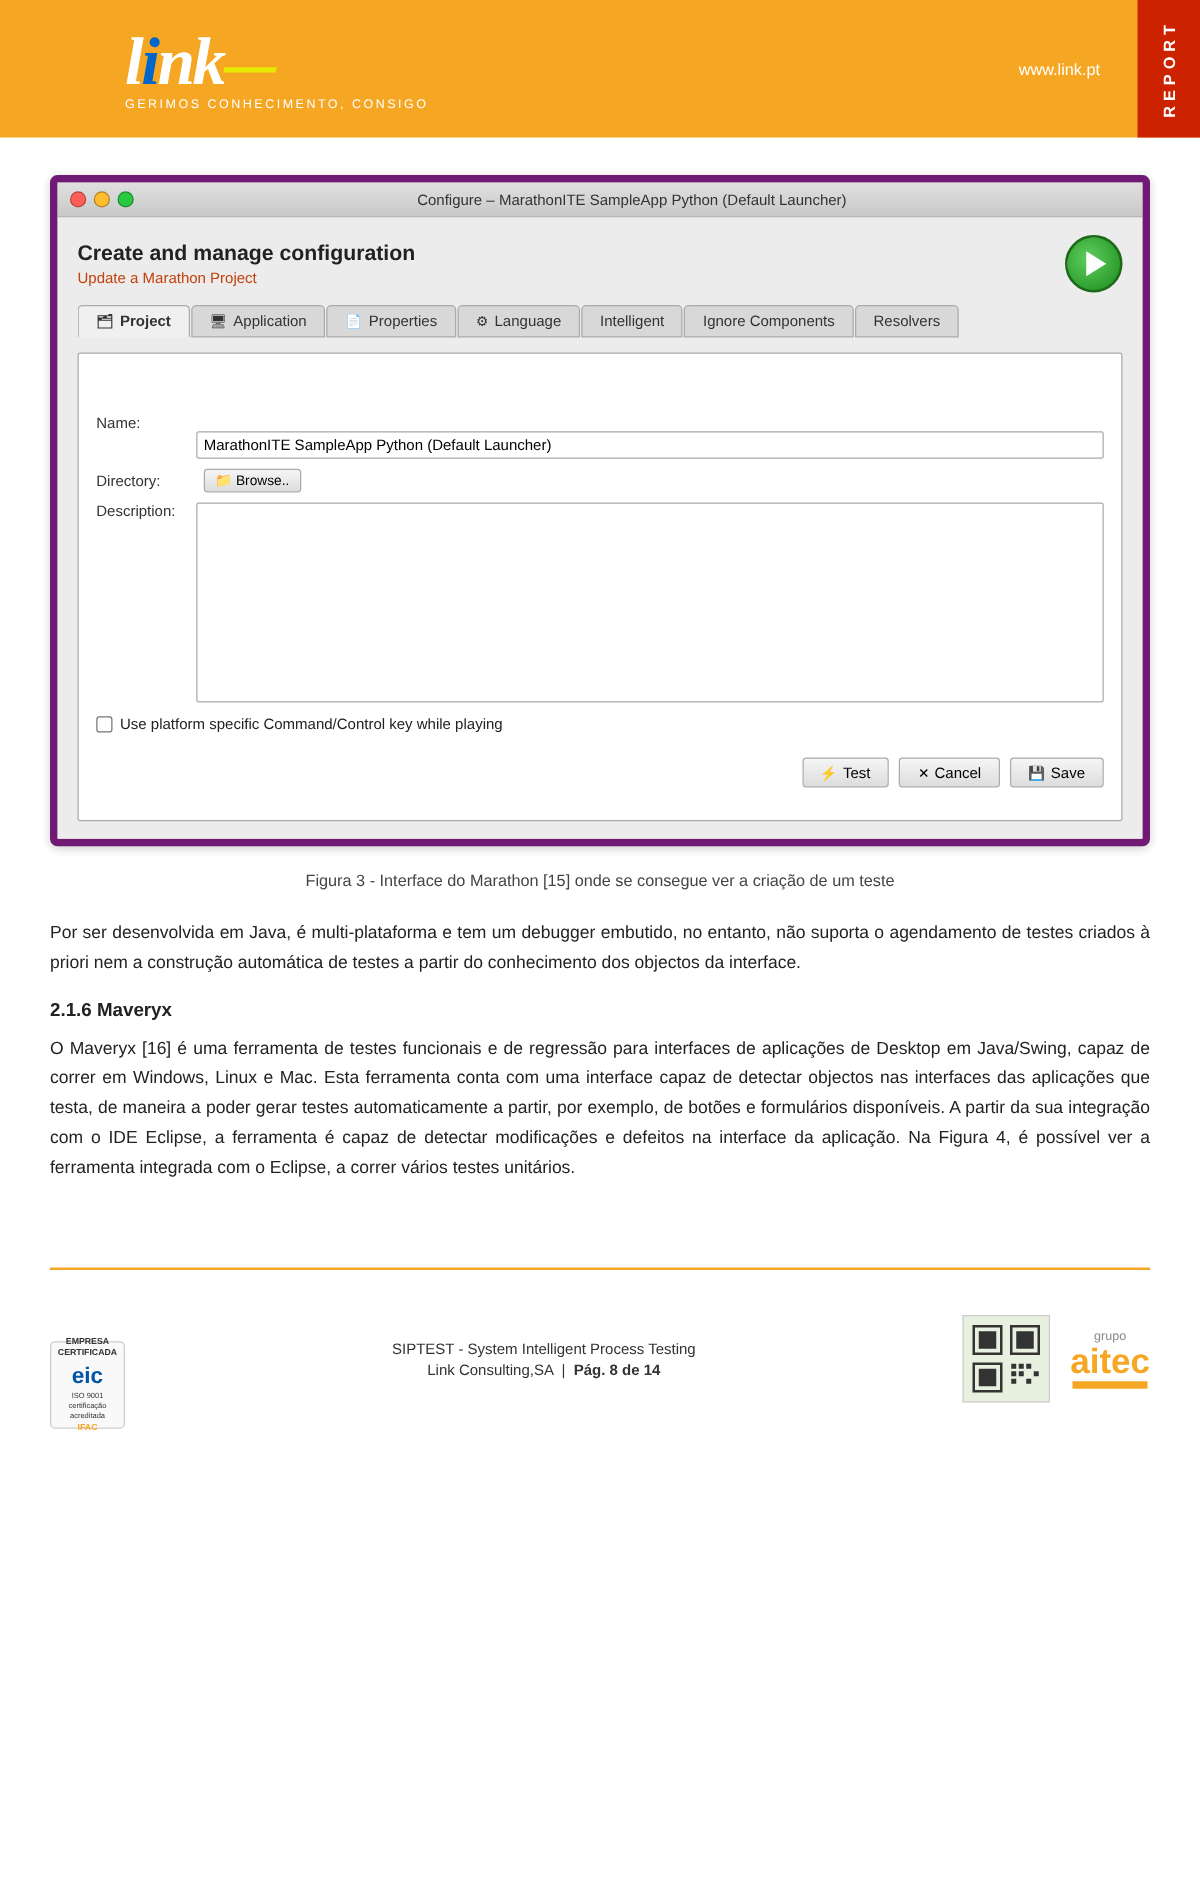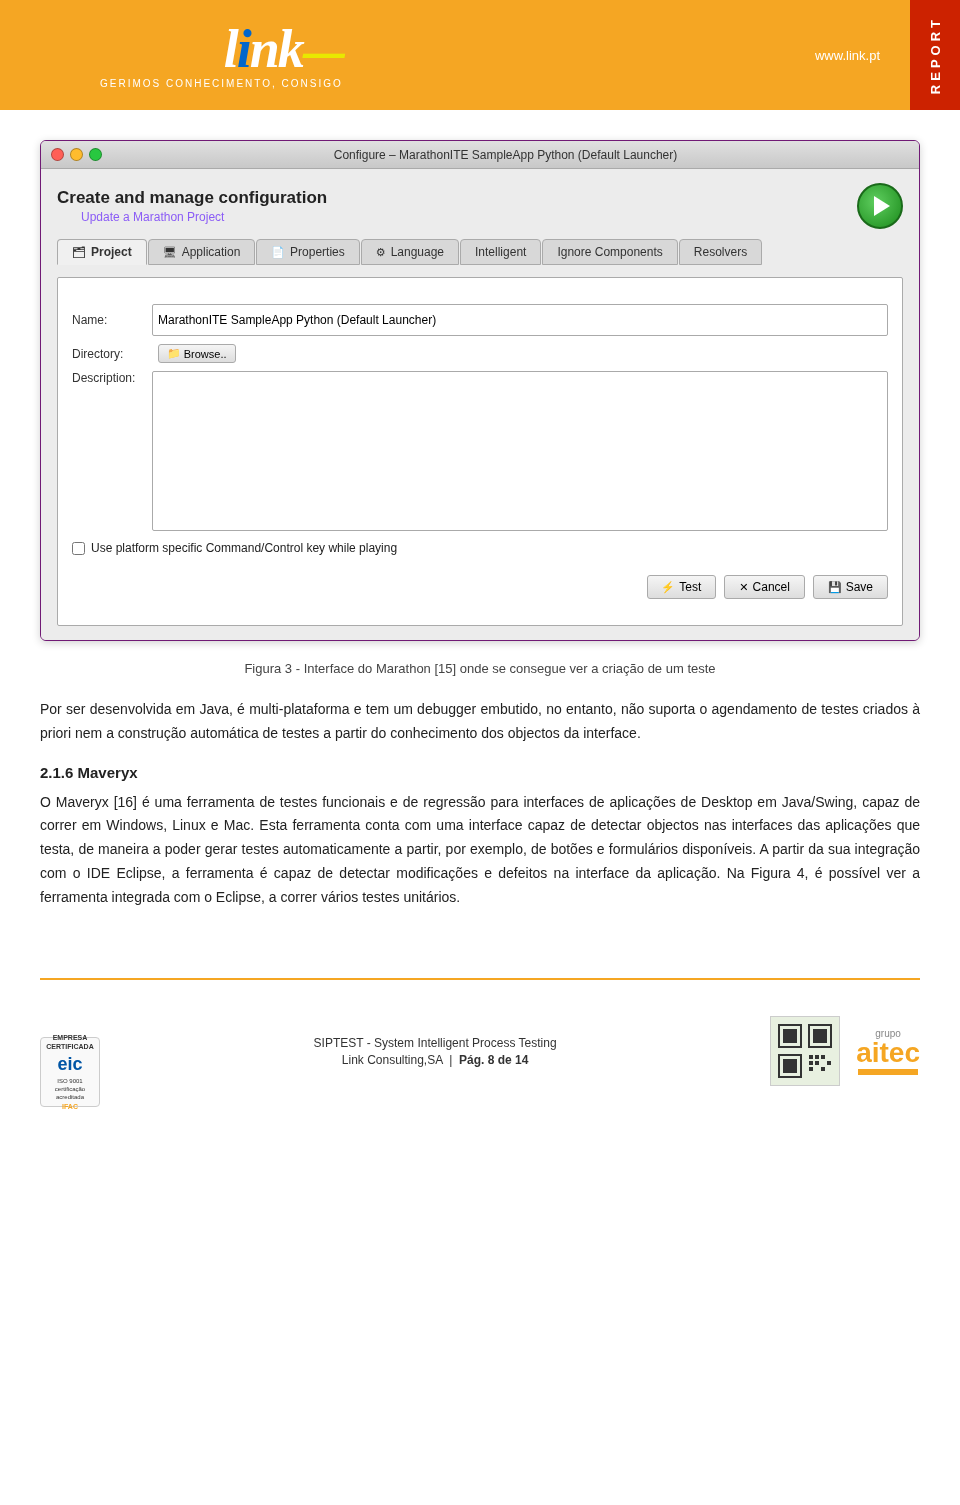--- a/index.html
+++ b/index.html
@@ -18,21 +18,21 @@
       height: 110px;
       position: relative;
       display: flex;
       align-items: center;
       justify-content: space-between;
       padding: 0 20px;
     }
     .header-logo {
       display: flex;
       flex-direction: column;
-      align-items: flex-end;
+      align-items: flex-start;
       margin-left: 80px;
     }
     .logo-link {
       font-size: 52px;
       font-weight: bold;
       color: white;
       font-style: italic;
       line-height: 1;
       letter-spacing: -2px;
     }
@@ -67,21 +67,21 @@
       letter-spacing: 4px;
     }
 
     
     .main-content {
       padding: 20px 40px;
     }
 
     
     .dialog-container {
-      border: 1px solid #701a75;
+      border: 6px solid #701a75;
       border-radius: 6px;
       background: #ececec;
       margin: 10px 0 20px 0;
       padding: 0;
       overflow: hidden;
       box-shadow: 0 2px 8px rgba(0,0,0,0.18);
     }
     .dialog-titlebar {
       background: linear-gradient(to bottom, #e0e0e0, #c8c8c8);
       height: 28px;
@@ -121,23 +121,22 @@
       justify-content: space-between;
       margin-bottom: 10px;
     }
     .dialog-header-text h2 {
       font-size: 17px;
       font-weight: bold;
       color: #222;
     }
     .dialog-header-text p {
       font-size: 12px;
-      color: #8b5cf6;
+      color: #c2410c;
       margin-top: 2px;
-      margin-left: 24px;
     }
     .run-button {
       width: 46px;
       height: 46px;
       background: radial-gradient(circle at 40% 40%, #5fce5f, #1a8a1a);
       border-radius: 50%;
       display: flex;
       align-items: center;
       justify-content: center;
       border: 2px solid #1a6a1a;
@@ -191,26 +190,27 @@
       margin-bottom: 8px;
     }
     .form-label {
       width: 80px;
       font-size: 12px;
       color: #333;
       flex-shrink: 0;
     }
     .form-input {
       flex: 1;
-      height: 32px;
+      height: 22px;
       border: 1px solid #aaa;
       border-radius: 2px;
       font-size: 12px;
       padding: 0 5px;
       background: white;
+      margin-top: 36px;
     }
     .form-dir-row {
       display: flex;
       align-items: center;
       margin-bottom: 8px;
     }
     .browse-btn {
       margin-left: 6px;
       padding: 2px 8px;
       font-size: 11px;

